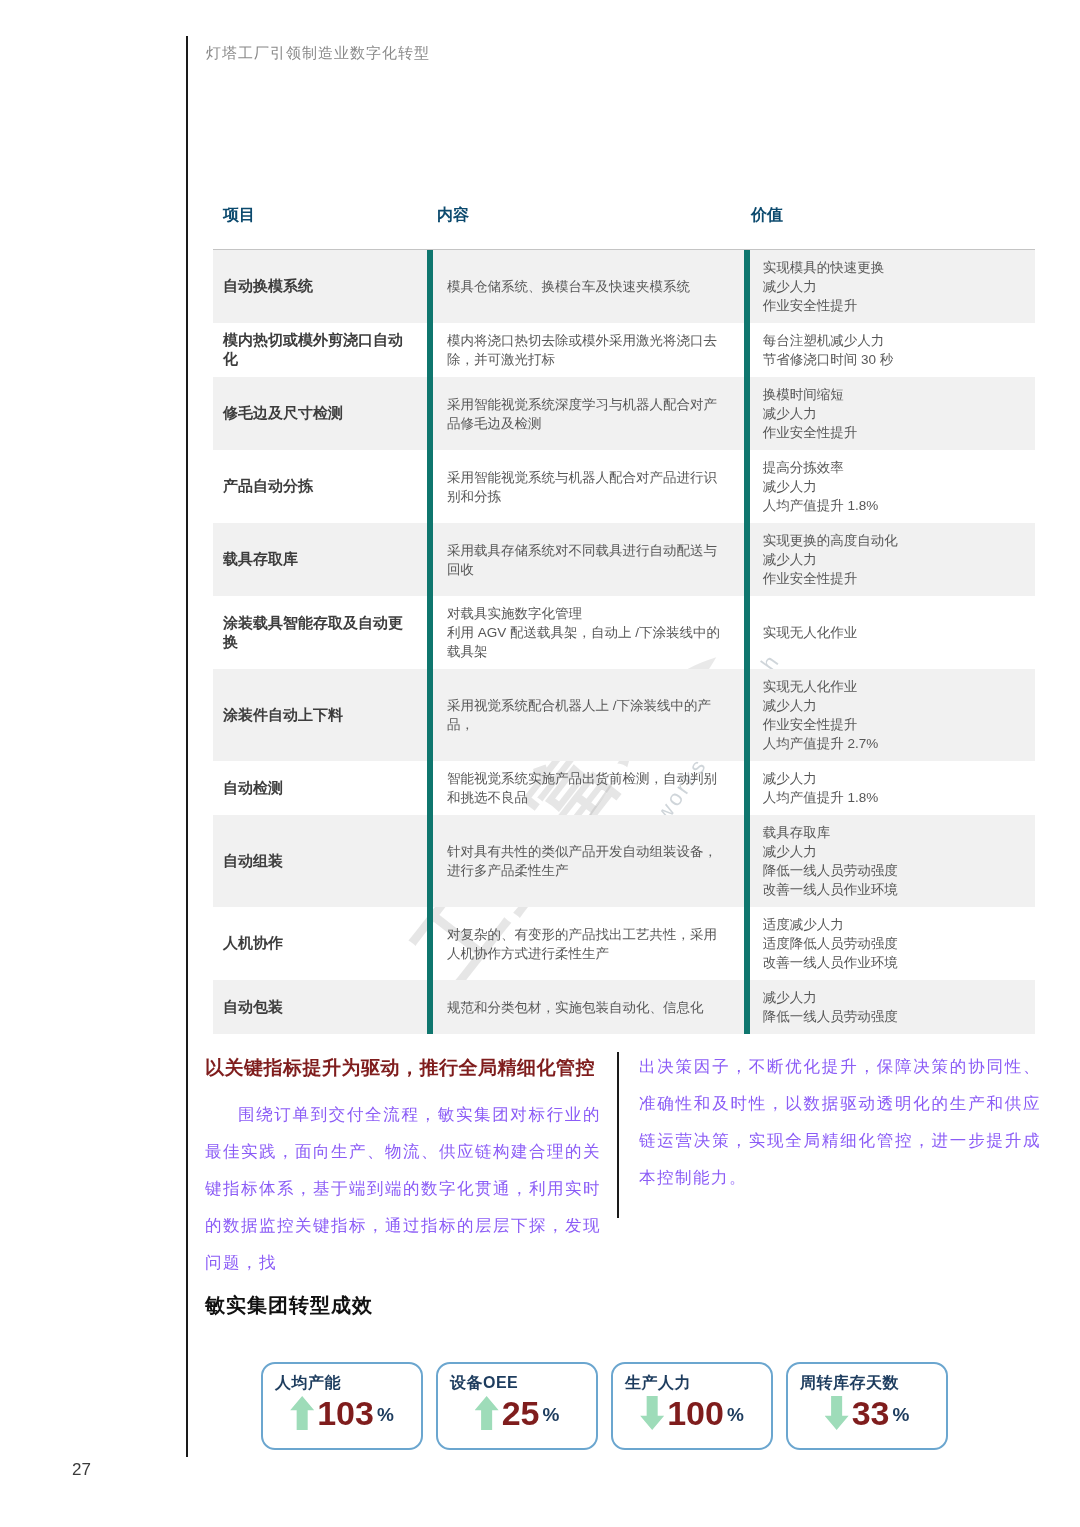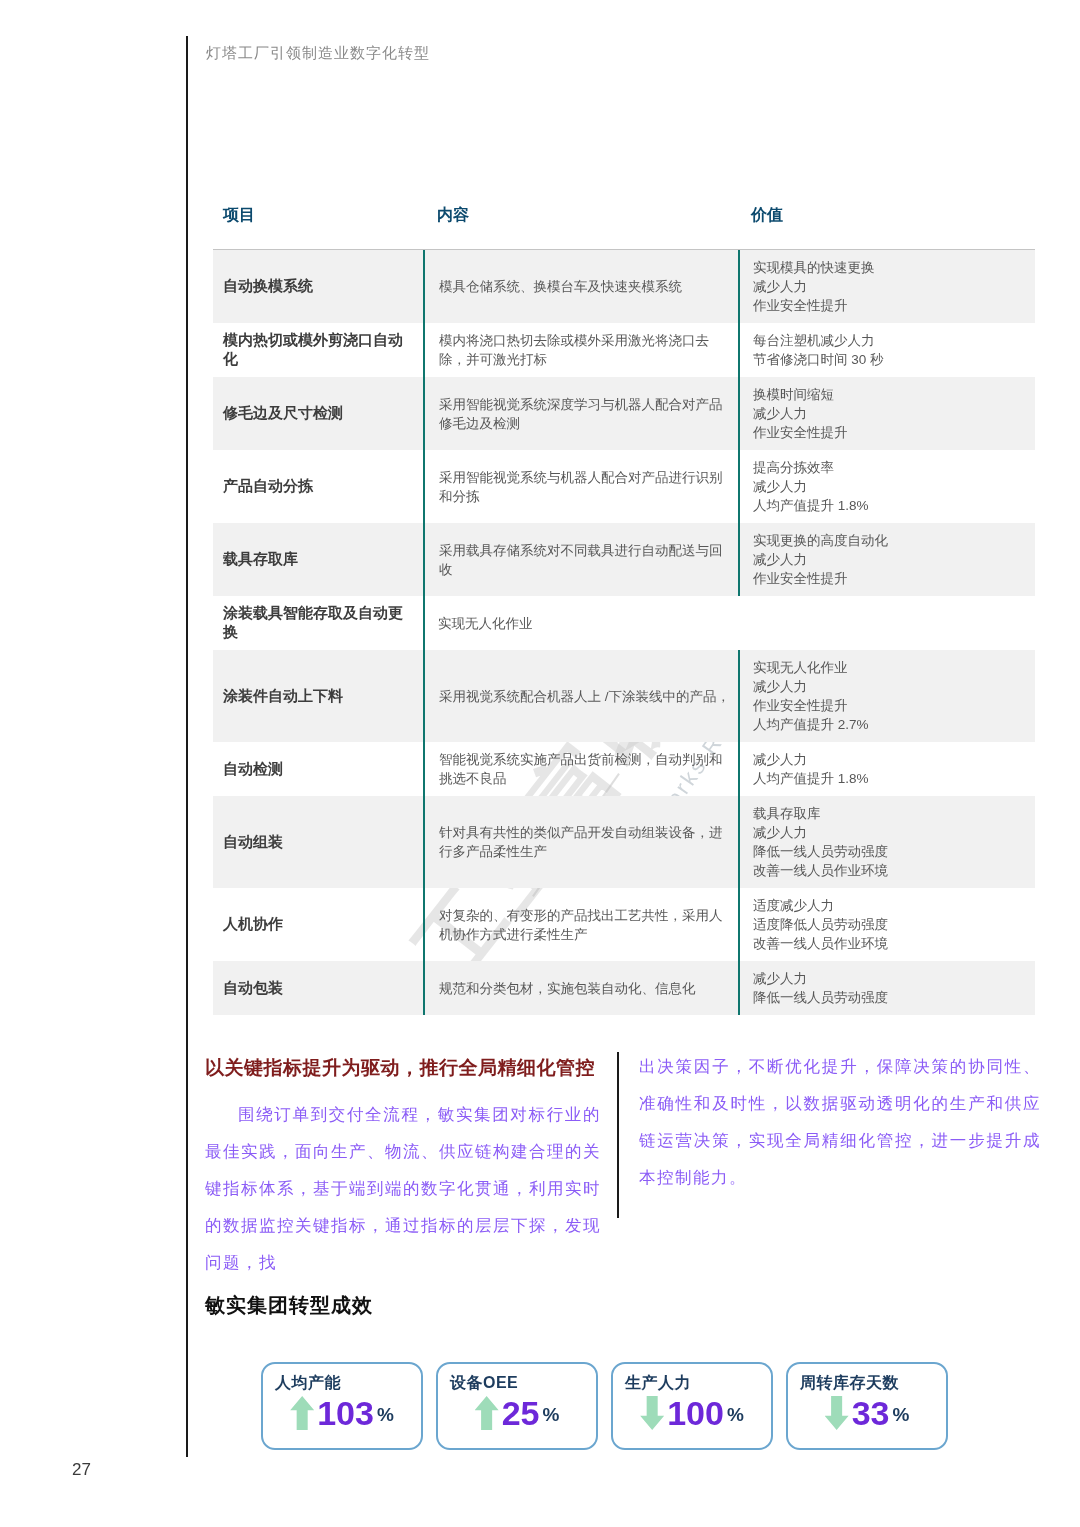--- a/index.html
+++ b/index.html
@@ -12,21 +12,21 @@
   .running-header{position:absolute;left:206px;top:44px;font-size:15px;color:#8a8a8a;letter-spacing:1px;}
   
   .tbl{position:absolute;left:213px;top:197px;width:822px;}
   .tbl-head{display:flex;font-weight:bold;font-size:16px;color:#0c4a6e;padding-bottom:15px;}
   .tbl-body{border-top:1px solid #c4c4c4;}
   .trow{display:flex;}
   .trow:nth-child(odd){background:#f1f1f1;}
   .c1{width:210px;box-sizing:border-box;padding:8px 10px 8px 10px;}
   .c2{width:315px;box-sizing:border-box;padding:8px 8px 8px 14px;}
   .c3{width:297px;box-sizing:border-box;padding:8px 4px 8px 13px;}
-  .trow .c2,.trow .c3{border-left:2px solid #0f766e;}
+  .trow .c2,.trow .c3{border-left:6px solid #0f766e;margin-left:8px;}
   .cell-item{display:flex;align-items:center;font-weight:bold;font-size:15px;color:#3d3d3d;}
   .cell-txt{display:flex;align-items:center;font-size:13.5px;color:#575757;line-height:19px;}
   .cell-txt span{white-space:pre-line;}
   
   .wm{position:absolute;pointer-events:none;}
   .wm-big{left:355px;top:745px;width:420px;transform:rotate(-52deg);transform-origin:center;
     font-size:86px;font-weight:bold;color:#c9c9c9;opacity:.45;letter-spacing:6px;white-space:nowrap;}
   .wm-brand{left:598px;top:735px;transform:rotate(-55deg);transform-origin:center;
     font-size:22px;color:#a9b4bc;opacity:.55;letter-spacing:3px;white-space:nowrap;}
   .wm-line{left:575px;top:760px;width:2px;height:150px;background:#bdbdbd;opacity:.5;transform:rotate(35deg);}
@@ -40,21 +40,21 @@
   
   .results-heading{position:absolute;left:205px;top:1292px;font-size:20px;font-weight:bold;color:#111;letter-spacing:1px;}
   .cards{position:absolute;left:261px;top:1362px;display:flex;gap:13px;}
   .card{width:162px;height:88px;box-sizing:border-box;border:2px solid #6ba6cf;border-radius:14px;
     background:#fff;padding:9px 12px 6px 12px;}
   .card-label{font-size:16px;font-weight:bold;color:#1d3c5e;letter-spacing:.5px;}
   .metric{display:flex;align-items:center;justify-content:center;gap:3px;margin-top:1px;}
   .arrow{width:24px;height:34px;background:#9edcb9;flex:0 0 auto;}
   .arrow.up{clip-path:polygon(50% 0,100% 42%,73% 42%,73% 100%,27% 100%,27% 42%,0 42%);}
   .arrow.down{clip-path:polygon(50% 100%,100% 58%,73% 58%,73% 0,27% 0,27% 58%,0 58%);}
-  .metric-value{font-size:34px;font-weight:bold;color:#6d28d9;line-height:36px;}
+  .metric-value{font-size:34px;font-weight:bold;color:#7f1d1d;line-height:36px;}
   .metric-unit{font-size:19px;font-weight:bold;color:#1d3c5e;align-self:flex-end;padding-bottom:5px;}
   .page-number{position:absolute;left:72px;top:1460px;font-size:17px;color:#3a3a3a;}
 </style>
 </head>
 <body>
 
 <div class="page">
 
   <div class="rule"></div>
   <div class="running-header">灯塔工厂引领制造业数字化转型</div>
@@ -124,20 +124,24 @@
             <span>采用载具存储系统对不同载具进行自动配送与回收</span>
           </div>
         <div class="c3 cell-txt">
             <span>实现更换的高度自动化
 减少人力
 作业安全性提升</span>
           </div>
       </div>
       <div class="trow">
         <div class="c1 cell-item">涂装载具智能存取及自动更换</div>
+        <div class="c2 cell-txt">
+            <span>对载具实施数字化管理
+利用 AGV 配送载具架，自动上 /下涂装线中的载具架</span>
+          </div>
         <div class="c3 cell-txt">
             <span>实现无人化作业</span>
           </div>
       </div>
       <div class="trow">
         <div class="c1 cell-item">涂装件自动上下料</div>
         <div class="c2 cell-txt">
             <span>采用视觉系统配合机器人上 /下涂装线中的产品，</span>
           </div>
         <div class="c3 cell-txt">

